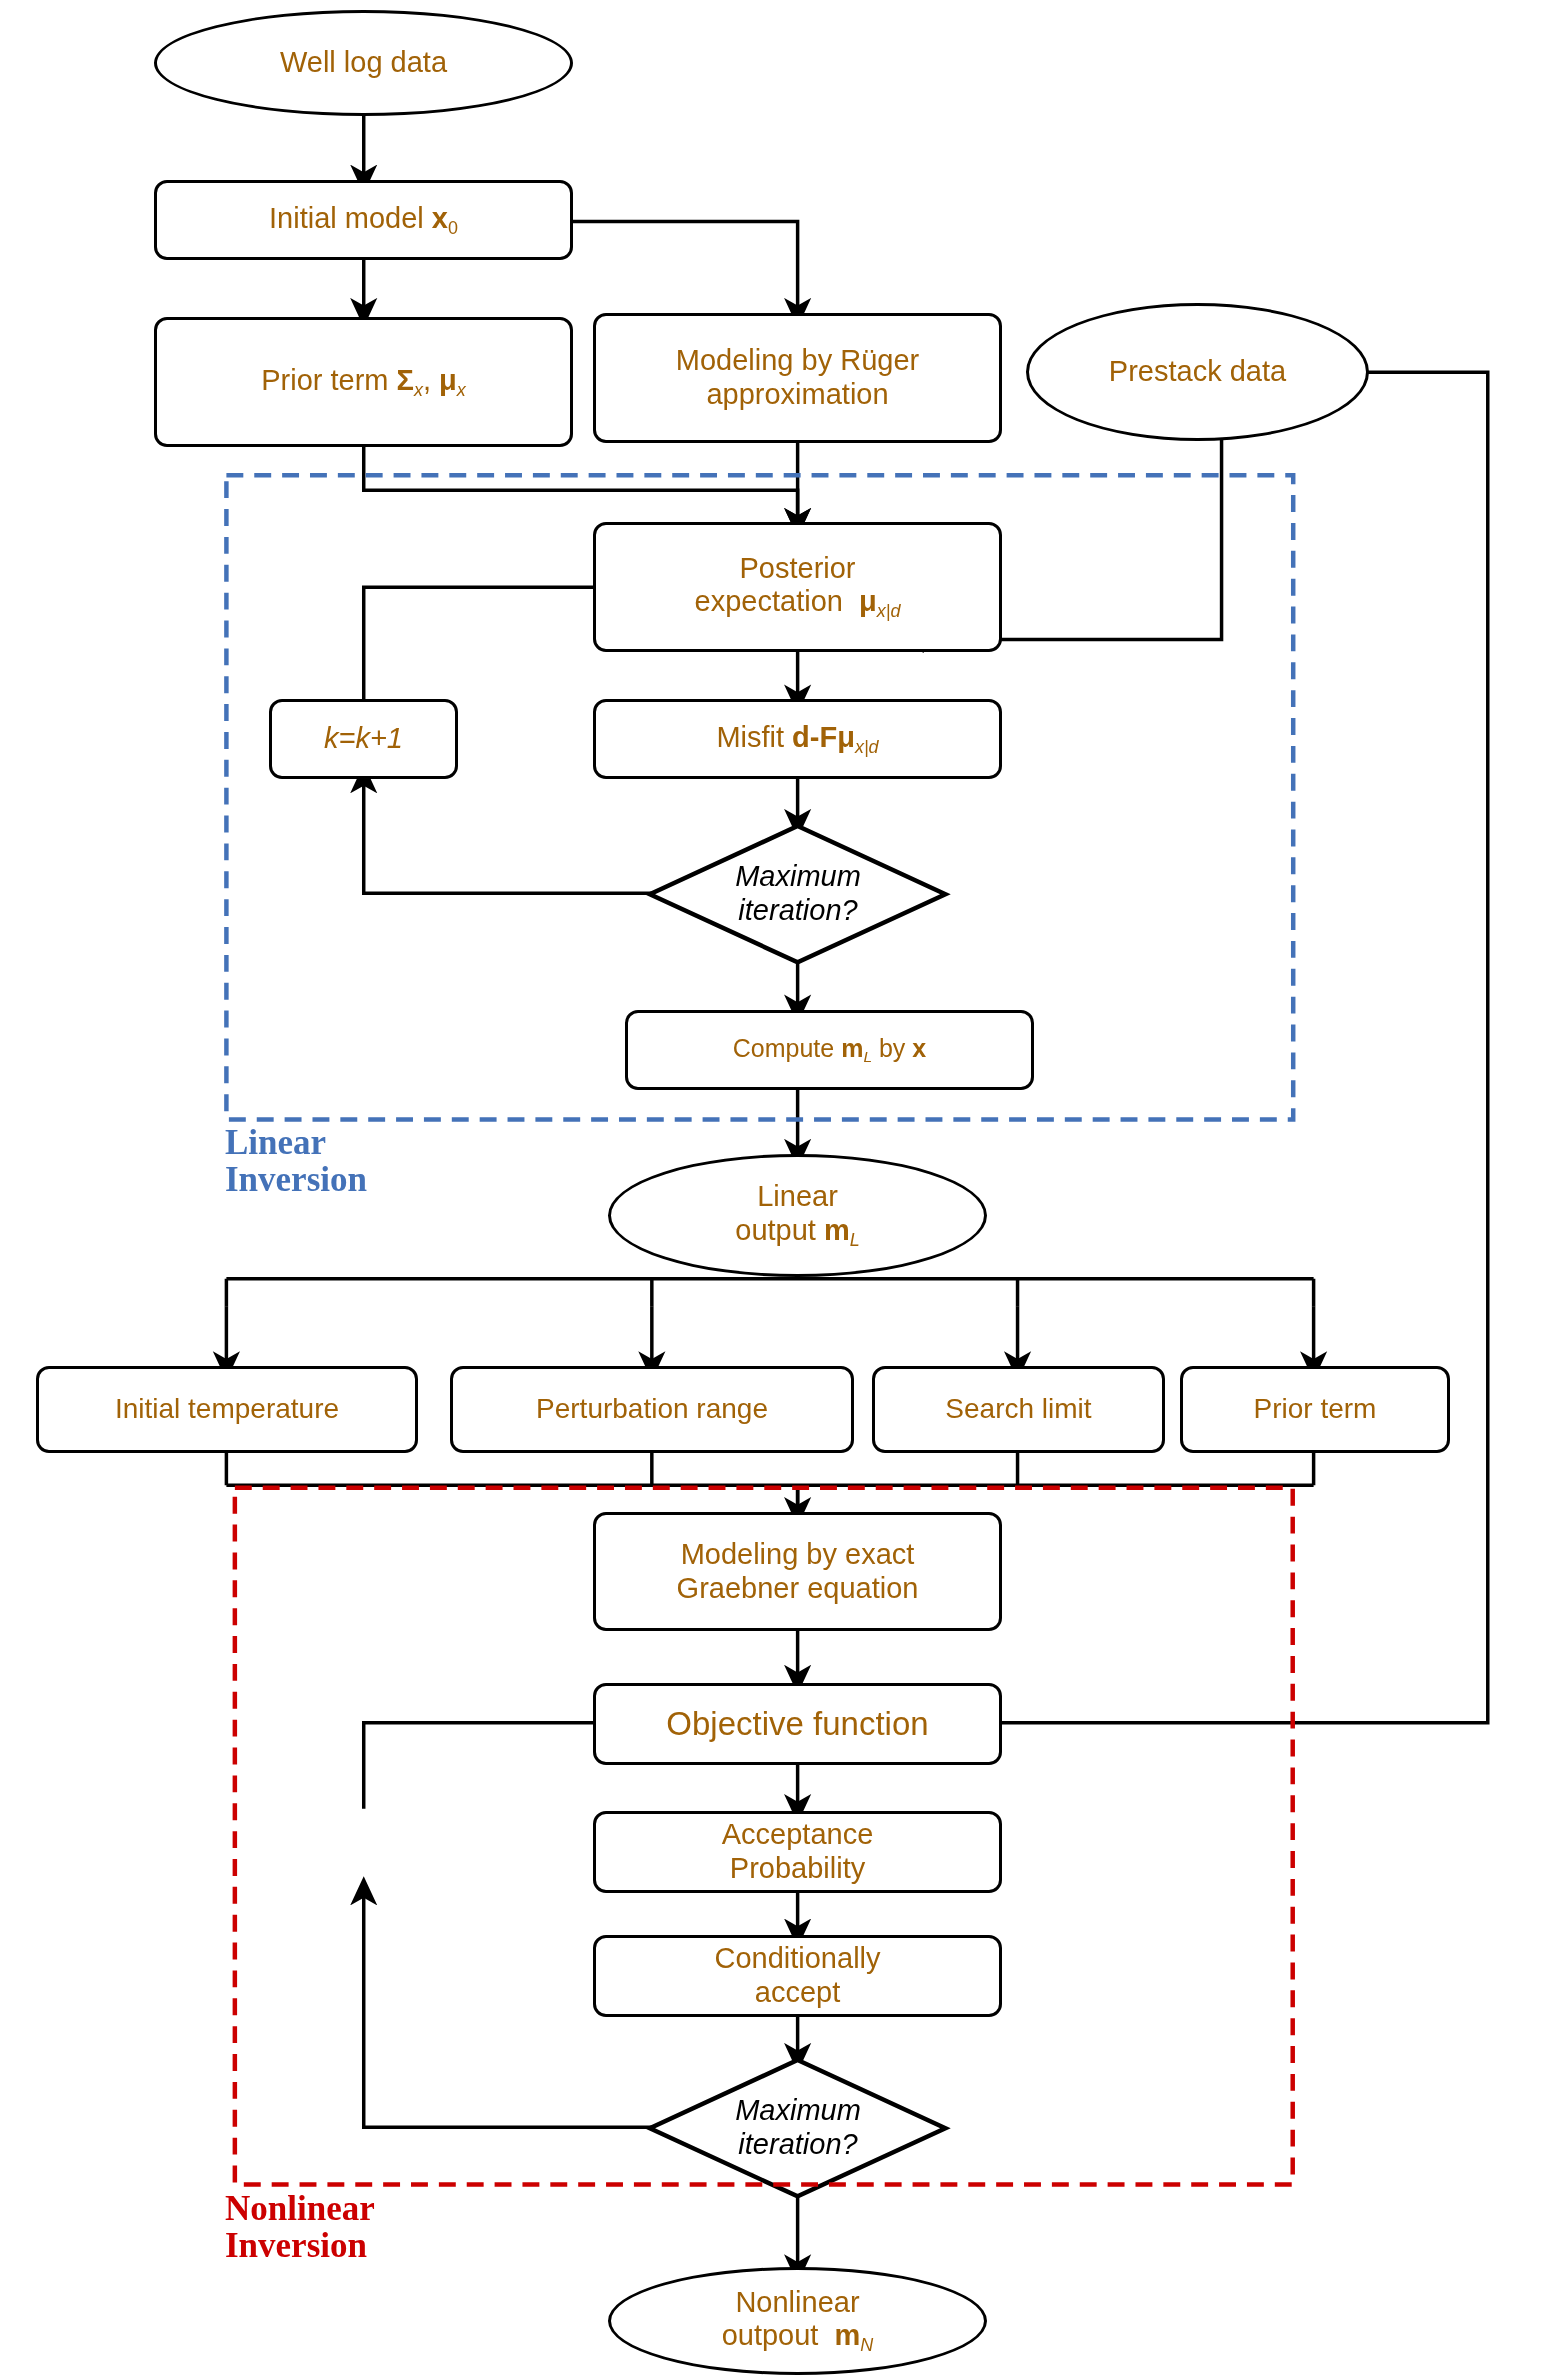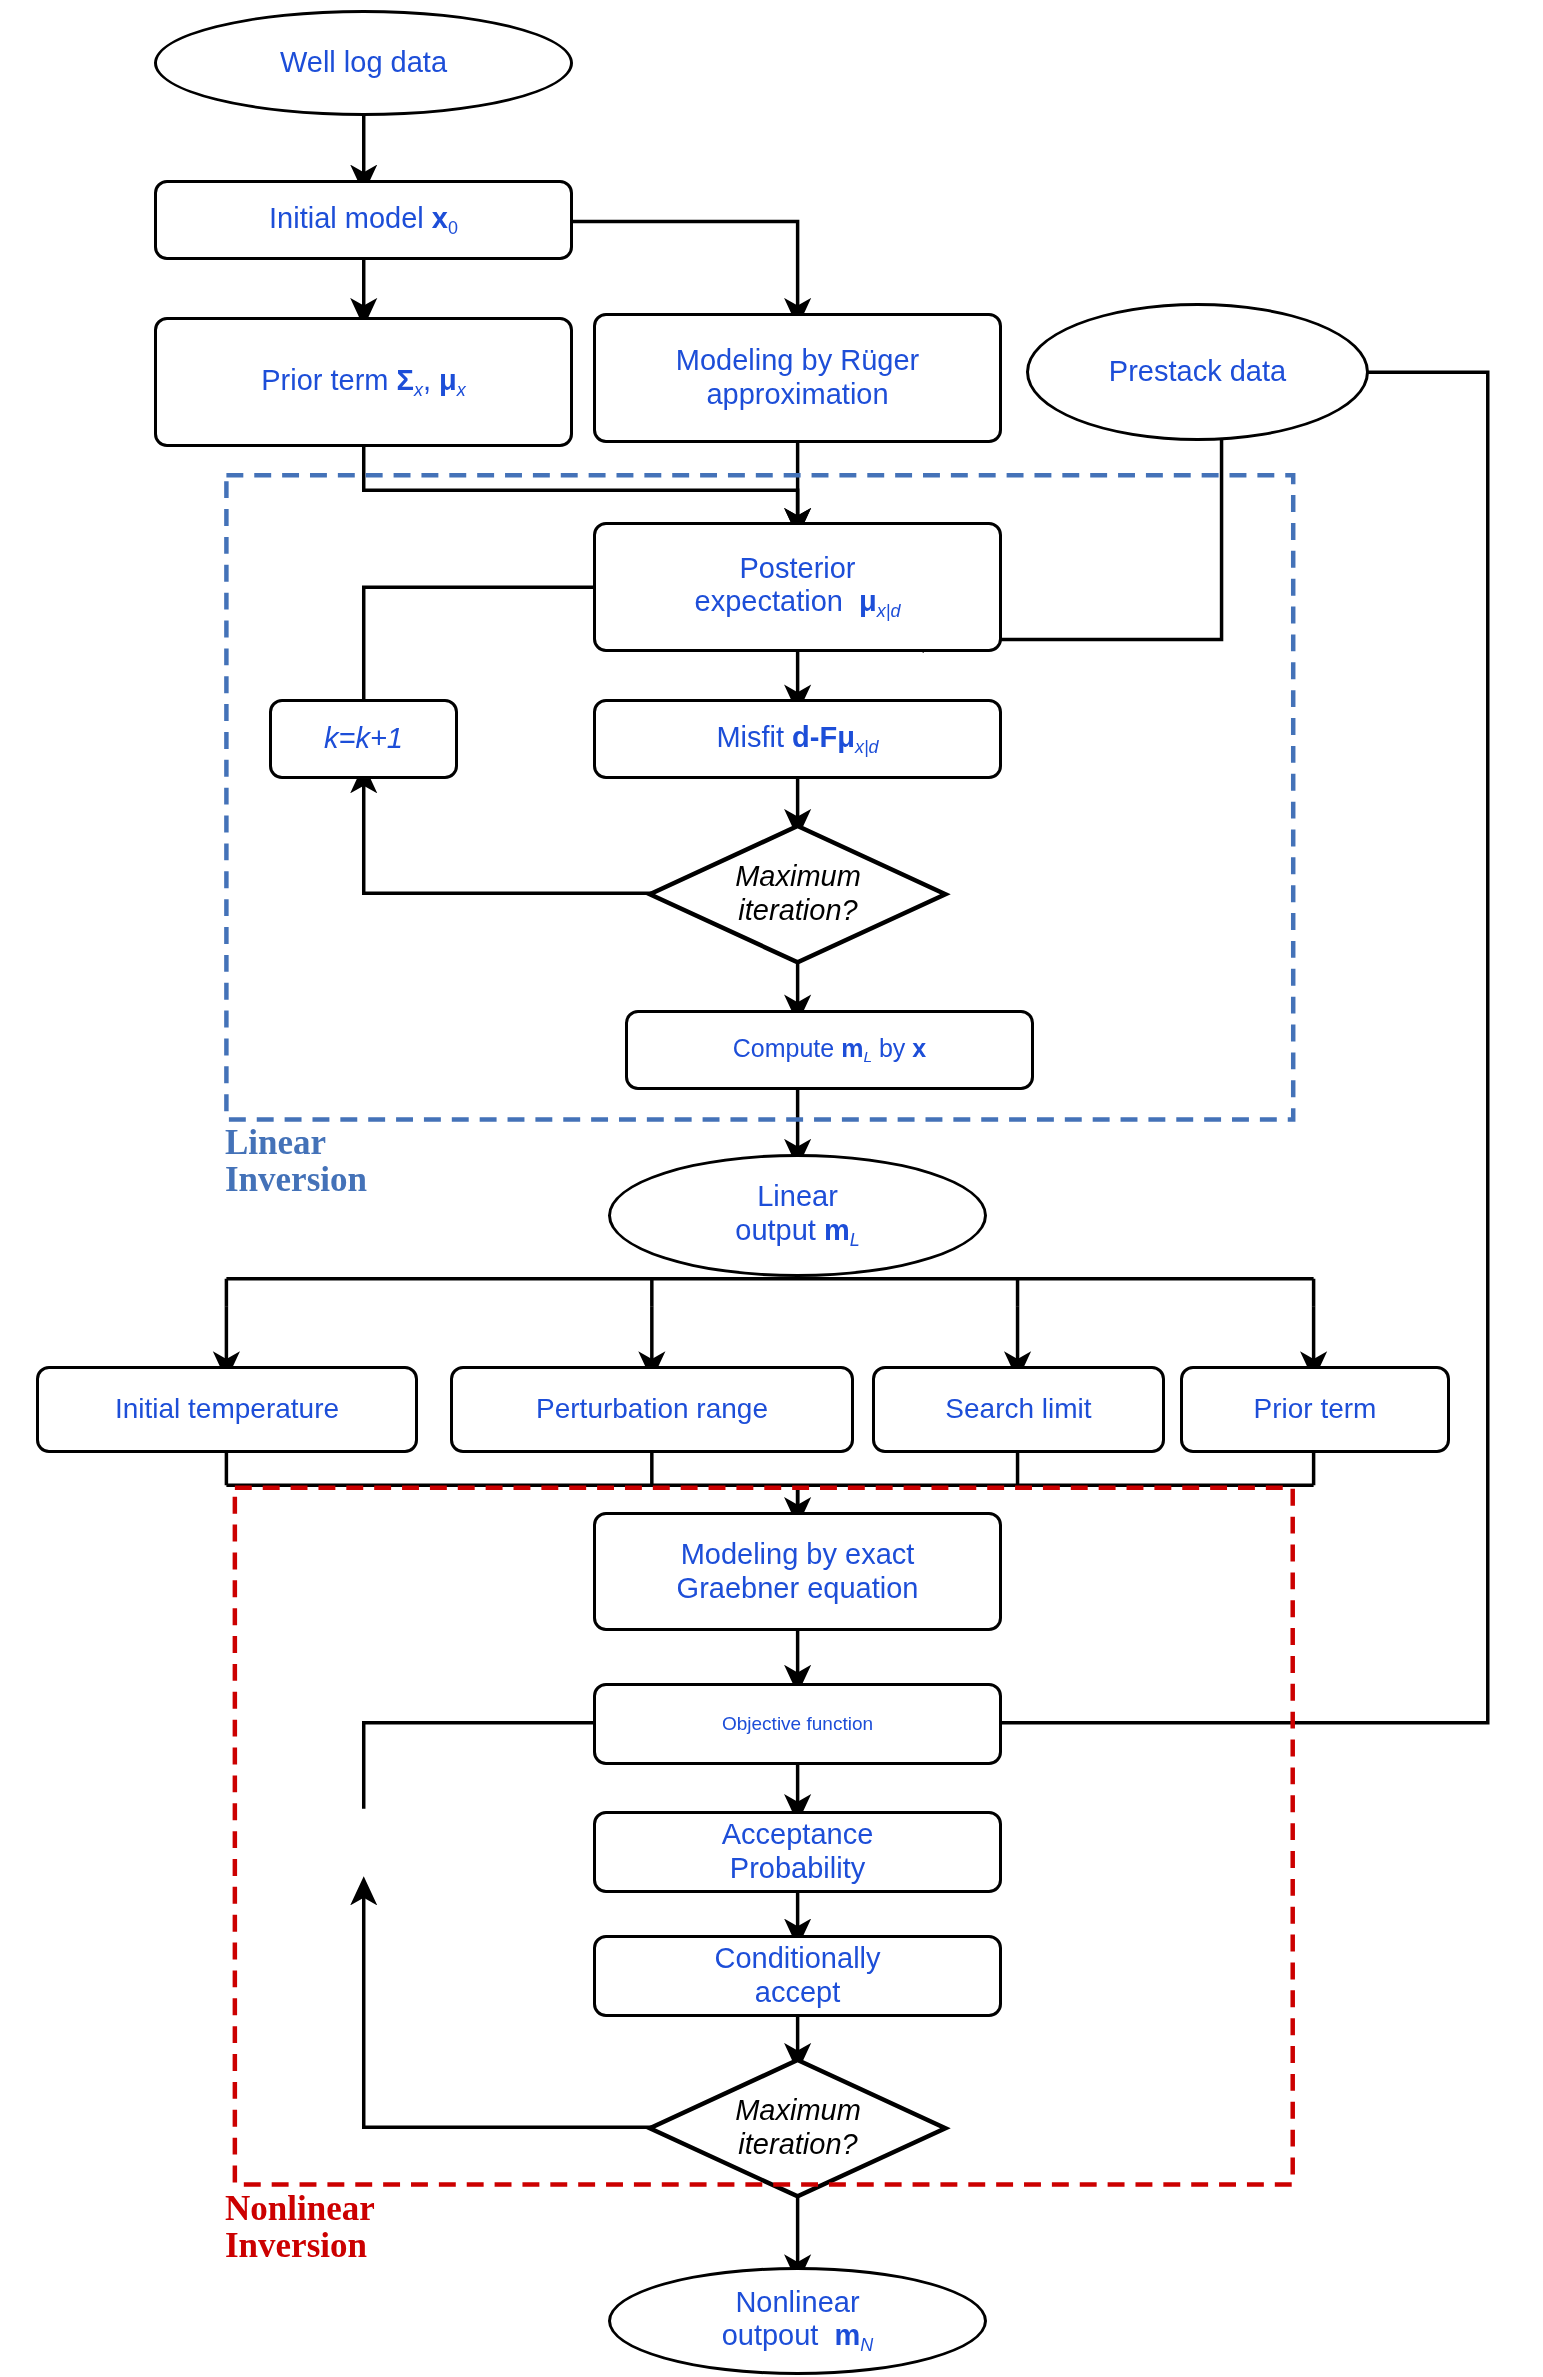--- a/index.html
+++ b/index.html
@@ -1,20 +1,20 @@
 <!DOCTYPE html>
 <html style="font-size:8px"><head>
 <meta charset="utf-8">
 <style>
   html,body{margin:0;padding:0;background:#fff;}
   body{font-family:"Liberation Sans",sans-serif;}
   #stage{position:relative;width:1543px;height:2377px;background:#fff;overflow:hidden;}
   svg.layer{position:absolute;left:0;top:0;width:1543px;height:2377px;pointer-events:none;}
   .node{position:absolute;box-sizing:border-box;display:flex;align-items:center;justify-content:center;
-        text-align:center;color:#1d4ed8;background:#fff;line-height:1.16;}
+        text-align:center;color:#a16207;background:#fff;line-height:1.16;}
   .box{border:3.5px solid #000;border-radius:13px;}
   .ellipse{border:3.5px solid #000;border-radius:50%;}
   .diamond-label{position:absolute;display:flex;align-items:center;justify-content:center;text-align:center;line-height:1.16;font-style:italic;}
   .t{display:block;white-space:nowrap;}
   .sub{font-size:0.62em;vertical-align:-0.34em;}
   .ital{font-style:italic;}
   .bold{font-weight:bold;}
   .seclabel{position:absolute;font-family:"Liberation Serif",serif;font-weight:bold;line-height:1.06;}
 </style>
 </head>
@@ -178,21 +178,21 @@
 
   <div class="node box" style="left:1180px;top:1366px;width:270px;height:87px;font-size:28px;">
     <span class="t">Prior term</span>
   </div>
 
   <div class="node box" style="left:593px;top:1512px;width:409px;height:119px;font-size:29px;flex-direction:column;text-align:center;">
     <span class="t">Modeling by exact</span>
     <span class="t">Graebner equation</span>
   </div>
 
-  <div class="node box" style="left:593px;top:1683px;width:409px;height:82px;font-size:19px;">
+  <div class="node box" style="left:593px;top:1683px;width:409px;height:82px;font-size:33px;">
     <span class="t">Objective function</span>
   </div>
 
 
   <div class="node box" style="left:593px;top:1811px;width:409px;height:82px;font-size:29px;flex-direction:column;">
     <span class="t">Acceptance</span>
     <span class="t">Probability</span>
   </div>
 
   <div class="node box" style="left:593px;top:1935px;width:409px;height:82px;font-size:29px;flex-direction:column;">

